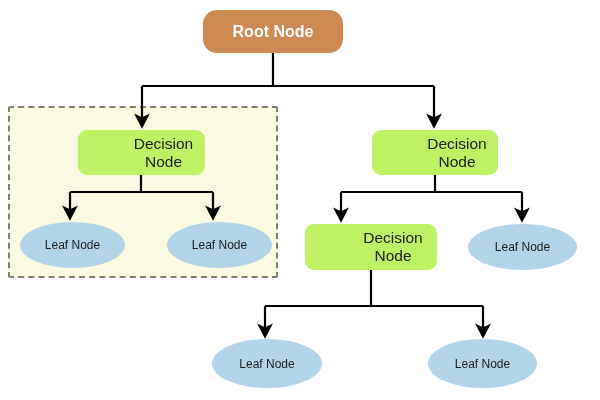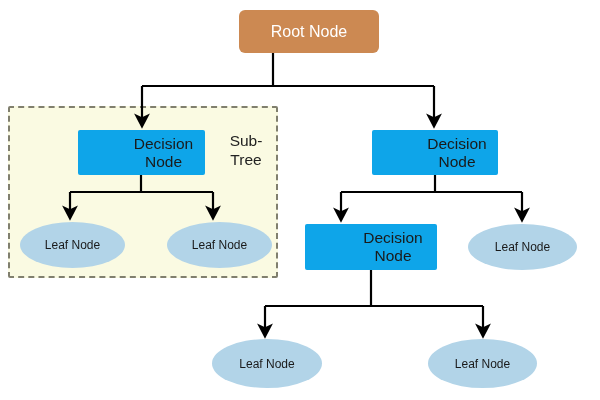--- a/index.html
+++ b/index.html
@@ -41,29 +41,28 @@
     position: absolute;
     display: flex;
     align-items: center;
     justify-content: center;
     box-sizing: border-box;
     text-align: center;
   }
   .node-root {
     background: #CC8952;
     color: #ffffff;
-    border-radius: 6px;
+    border-radius: 14px;
     font-size: 16px;
-    font-weight: normal;
-    margin-left: 36px;
+    font-weight: bold;
   }
   .node-decision {
-    background: #0ea5e9;
+    background: #bef264;
     color: #1a1a1a;
-    border-radius: 2px;
+    border-radius: 9px;
     font-size: 15.5px;
     padding-left: 44px;
   }
   .node-leaf {
     background: #B2D4E8;
     color: #1a1a1a;
     border-radius: 50%;
     font-size: 12px;
   }
 </style>
@@ -95,22 +94,20 @@
     <path d="M341,192 L522,192" stroke="#000" stroke-width="2.2" fill="none"></path>
     <path d="M341,192 L341,214" stroke="#000" stroke-width="2.2" fill="none" marker-end="url(#arrow)"></path>
     <path d="M522,192 L522,214" stroke="#000" stroke-width="2.2" fill="none" marker-end="url(#arrow)"></path>
 
     <path d="M371,270 L371,306" stroke="#000" stroke-width="2.2" fill="none"></path>
     <path d="M265,306 L483,306" stroke="#000" stroke-width="2.2" fill="none"></path>
     <path d="M265,306 L265,330" stroke="#000" stroke-width="2.2" fill="none" marker-end="url(#arrow)"></path>
     <path d="M483,306 L483,330" stroke="#000" stroke-width="2.2" fill="none" marker-end="url(#arrow)"></path>
   </svg>
 
-  <div class="subtree-label" id="subtree-label" style="left: 218px; top: 131px; width: 56px;">Sub-
-Tree</div>
 
   <div class="node node-root" id="node-root" style="left: 203px; top: 10px; width: 140px; height: 43px;">Root Node</div>
 
   <div class="node node-decision" id="node-dec-left" style="left: 78px; top: 130px; width: 127px; height: 45px;">Decision Node</div>
 
   <div class="node node-decision" id="node-dec-right" style="left: 372px; top: 130px; width: 126px; height: 45px;">Decision Node</div>
 
   <div class="node node-decision" id="node-dec-mid" style="left: 305px; top: 224px; width: 132px; height: 46px;">Decision Node</div>
 
   <div class="node node-leaf" id="node-leaf-1" style="left: 20px; top: 222px; width: 105px; height: 46px;">Leaf Node</div>

